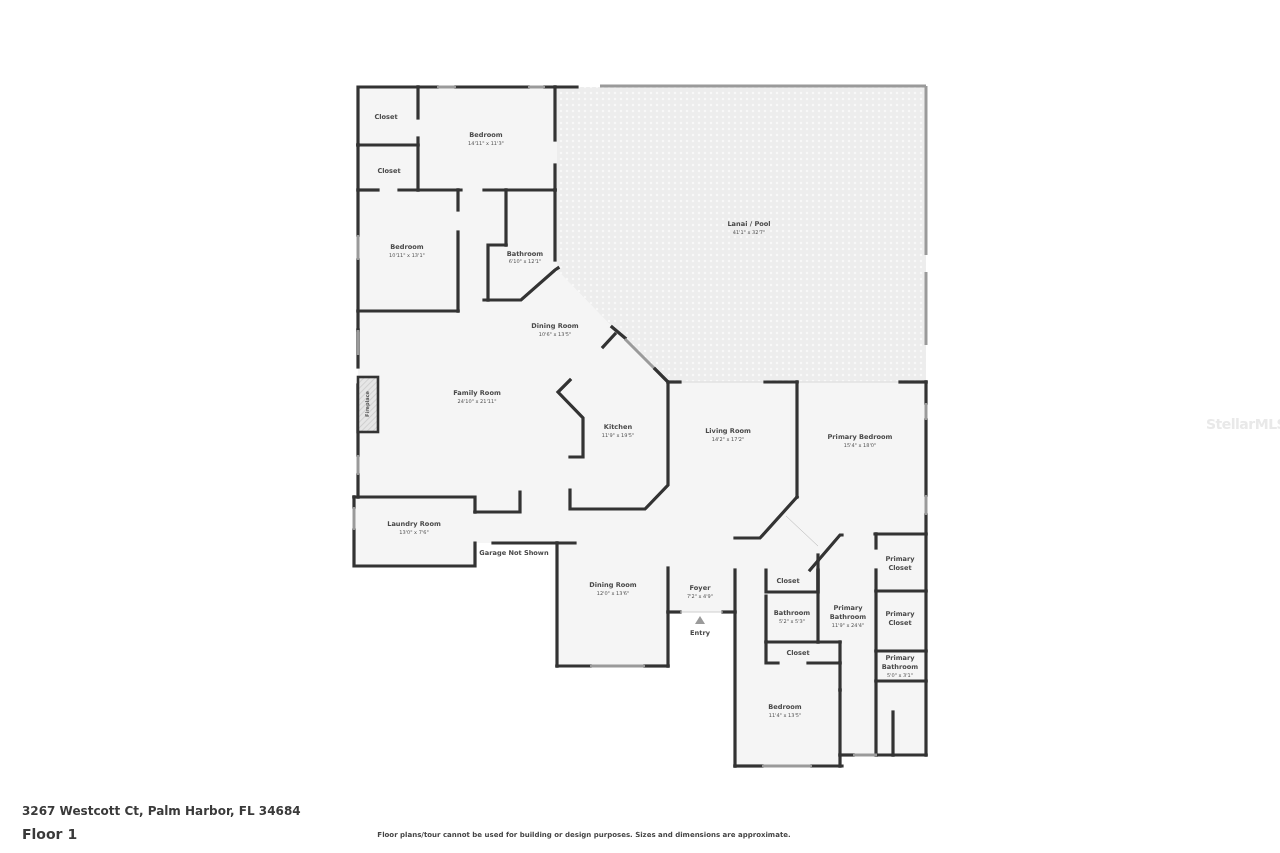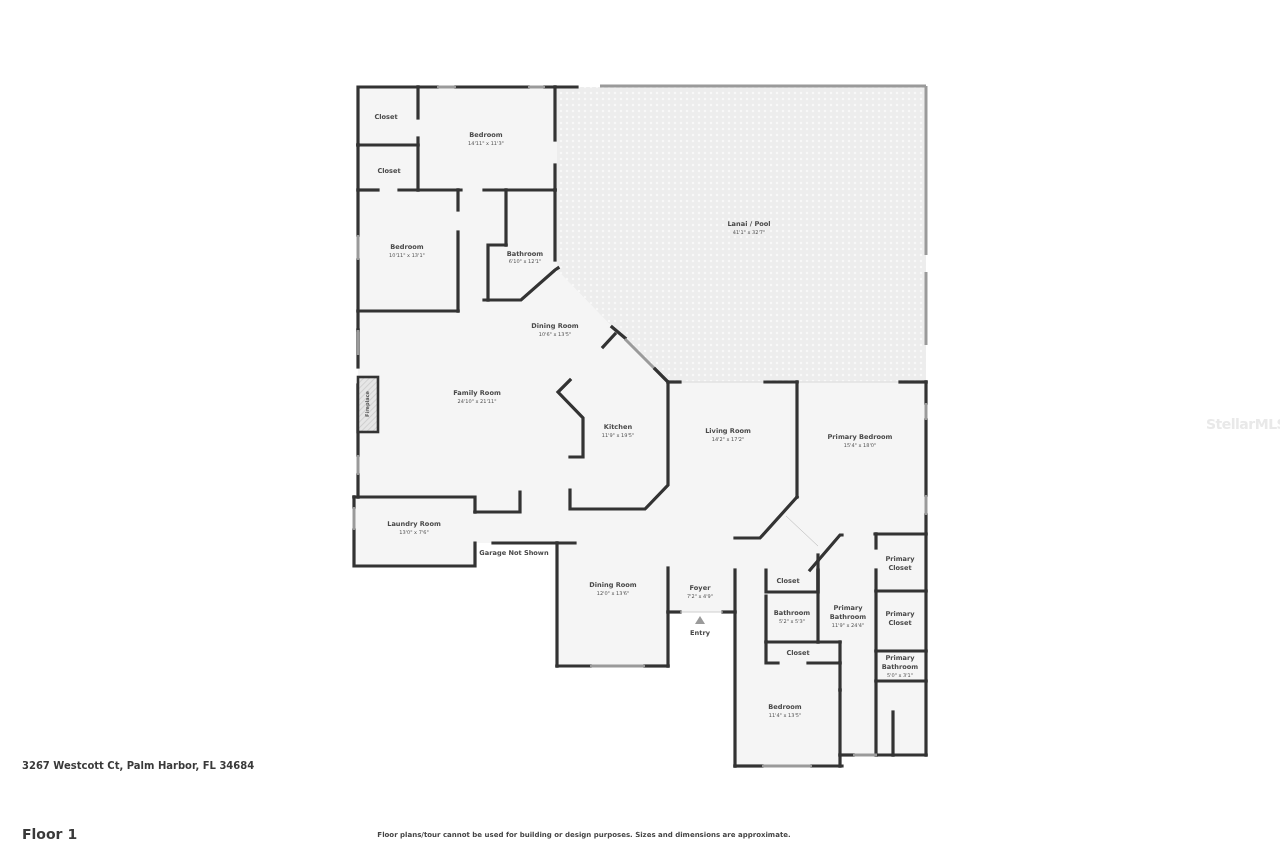--- a/index.html
+++ b/index.html
@@ -5,21 +5,21 @@
     html, body { margin: 0; padding: 0; background: #ffffff; }
     body { width: 1280px; height: 853px; position: relative; overflow: hidden;
            font-family: "DejaVu Sans", "Liberation Sans", sans-serif; }
     #plan { position: absolute; left: 0; top: 0; width: 1280px; height: 853px; }
     .room-name { font-size: 6.6px; font-weight: bold; fill: #4a4a4a; text-anchor: middle; }
     .room-dim { font-size: 5px; fill: #555; text-anchor: middle; }
     .plain-label { font-size: 6.6px; font-weight: bold; fill: #4a4a4a; text-anchor: middle; }
     .wall { stroke: #333333; stroke-width: 3.2; fill: none; stroke-linecap: square; stroke-linejoin: miter; }
     .window { stroke: #9a9a9a; stroke-width: 3; fill: none; }
     .door { stroke: #cfcfcf; stroke-width: 1; fill: none; }
-    .footer-address { position: absolute; left: 22px; top: 760px; font-size: 10px; font-weight: bold; color: #3a3a3a; }
+    .footer-address { position: absolute; left: 22px; top: 804px; font-size: 12px; font-weight: bold; color: #3a3a3a; }
     .footer-floor { position: absolute; left: 22px; top: 826px; font-size: 14px; font-weight: bold; color: #3a3a3a; }
     .footer-disclaimer { position: absolute; left: 0; width: 1168px; top: 831px; text-align: center; font-size: 7px; font-weight: bold; color: #444; }
     .watermark { position: absolute; left: 1206px; top: 416px; font-size: 14px; font-weight: bold; color: #e9e9e9; letter-spacing: -0.5px; }
   </style>
 </head>
 <body>
 
 <svg id="plan" viewBox="0 0 1280 853" xmlns="http://www.w3.org/2000/svg">
   <defs>
     <pattern id="lanaiPattern" width="6" height="6" patternUnits="userSpaceOnUse">

